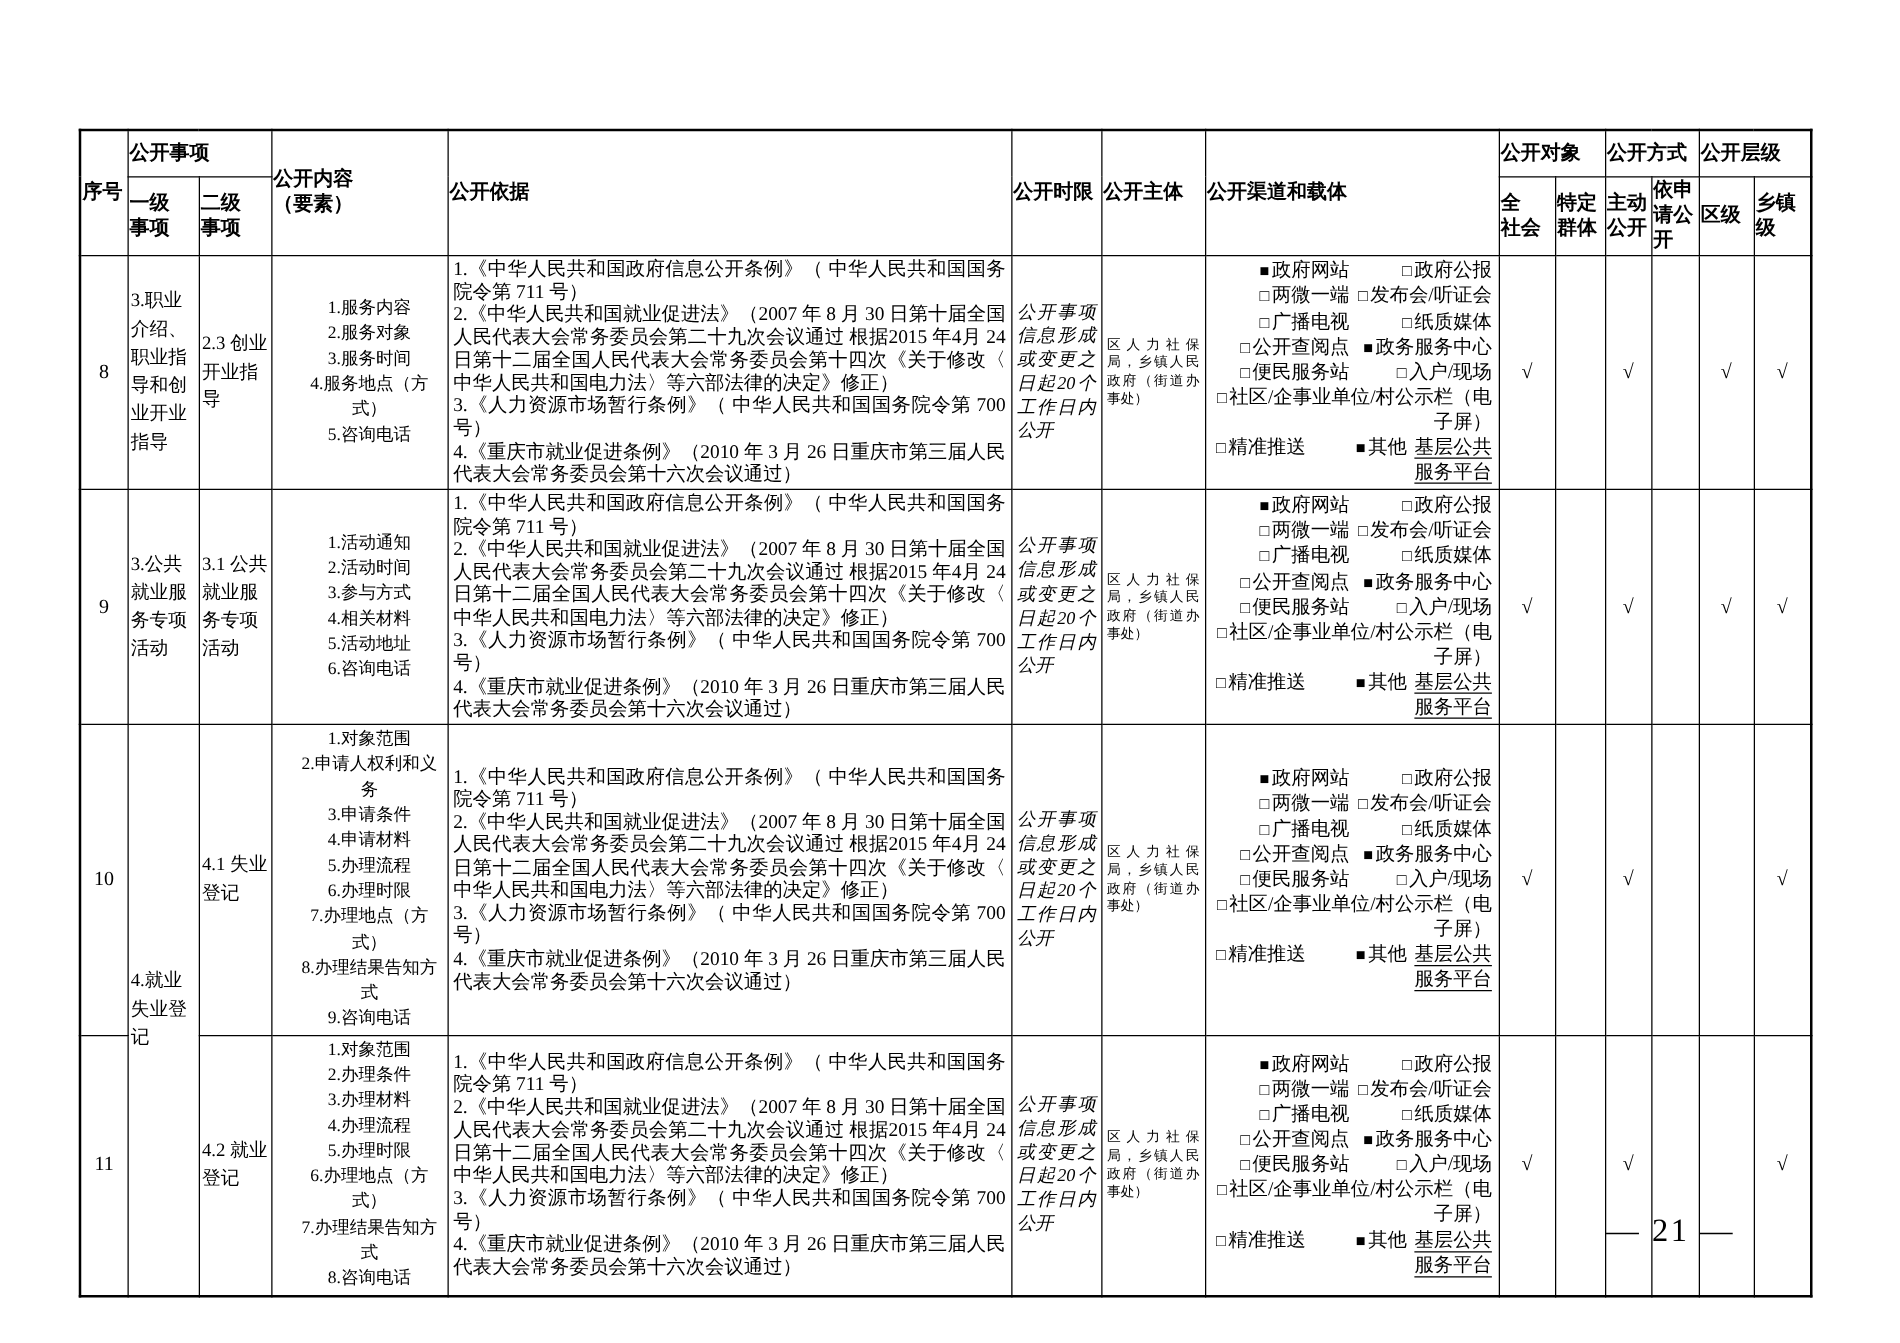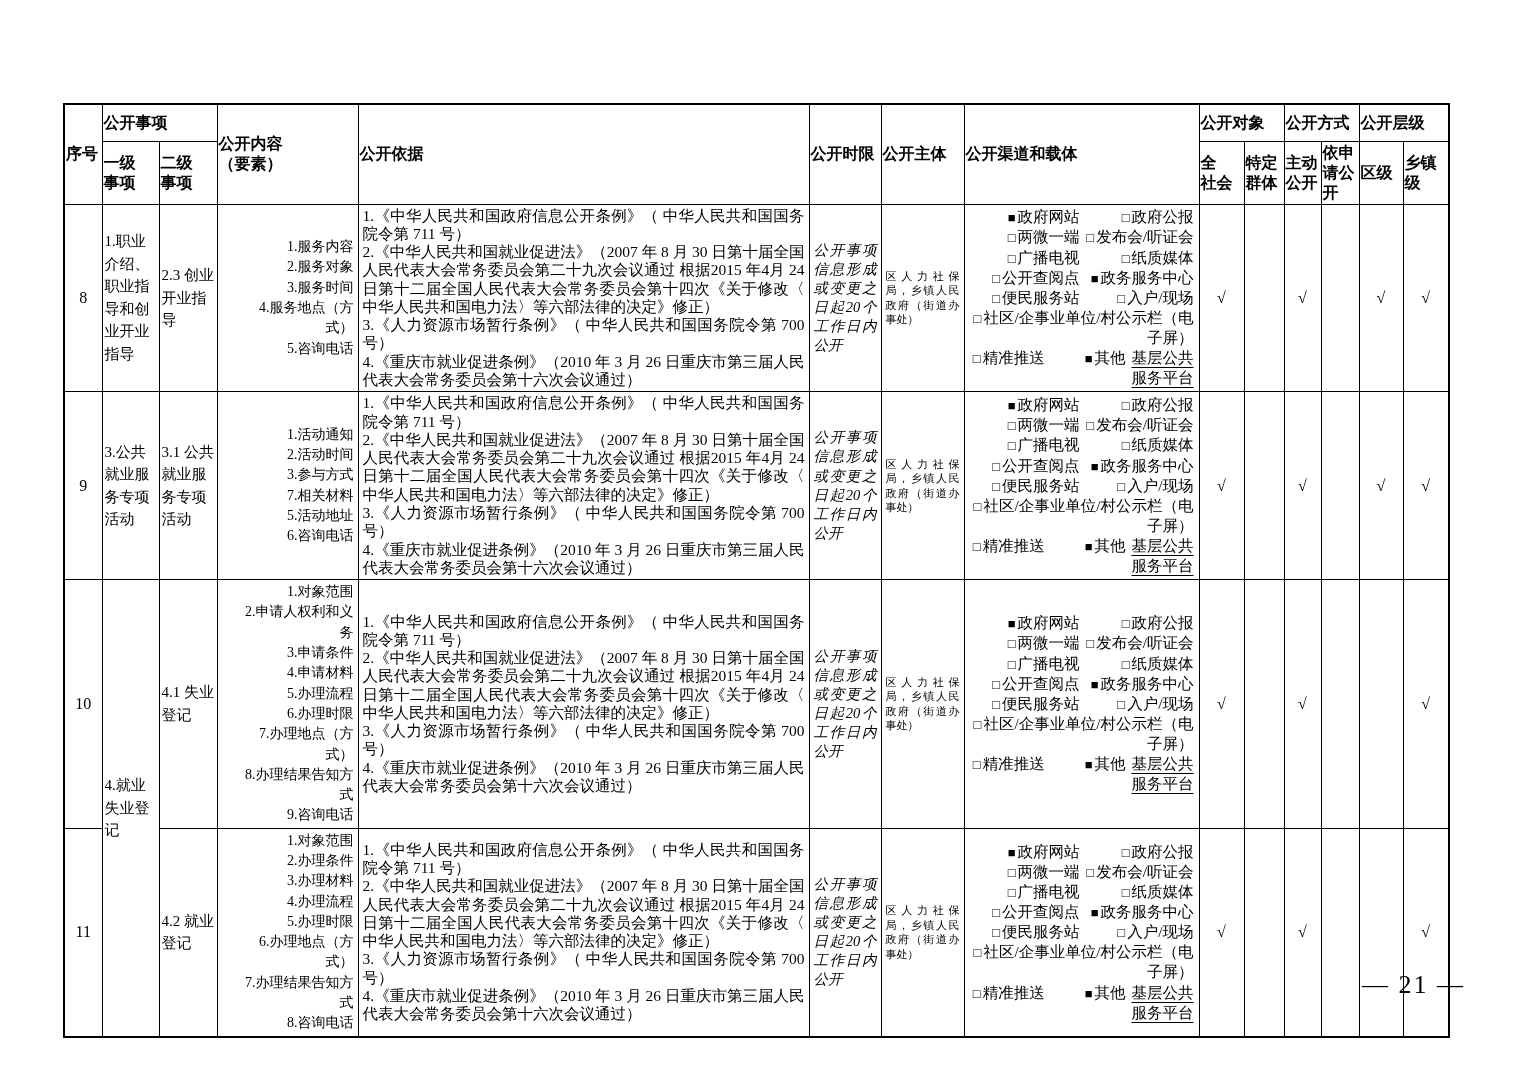--- a/index.html
+++ b/index.html
@@ -6,35 +6,35 @@
   .page{position:relative;width:1520px;height:1074px;background:#fff;color:#000;
         font-family:"Liberation Serif",serif;overflow:hidden;}
   table.main{position:absolute;left:63px;top:103px;width:1385px;border-collapse:collapse;
         table-layout:fixed;border:2px solid #000;}
   th,td{border:1px solid #000;vertical-align:middle;padding:2px;overflow:hidden;}
   th{font-family:"Liberation Sans",sans-serif;font-weight:bold;font-size:16px;
      text-align:left;white-space:pre-line;line-height:1.25;padding:1px;}
   td.seq{text-align:center;font-size:16px;}
   td.lv{font-size:15px;line-height:1.5;padding:2px 2px;word-break:break-all;text-align:left;}
   td.content{font-size:14px;line-height:1.45;padding:2px 4px 2px 20px;white-space:pre-line;
-     word-break:break-all;text-align:right;}
+     word-break:break-all;text-align:center;}
   td.basis{font-size:15.5px;line-height:1.18;padding:2px 4px;white-space:pre-line;
      text-align:justify;word-break:break-all;}
   td.time{font-size:14.5px;line-height:1.32;padding:3px 4px;text-align:justify;word-break:break-all;font-style:italic;}
   td.subject{font-size:11px;line-height:1.32;padding:3px 4px;text-align:justify;word-break:break-all;margin-top:42px;}
   td.channel{font-size:15.5px;padding:2px 5px;}
   td.check{text-align:center;font-size:16px;}
   .channels{display:grid;grid-template-columns:110px auto;line-height:1.3;word-break:break-all;text-align:right;}
   .channels .wide{grid-column:1 / -1;}
   .channels .lastline{grid-column:1 / -1;}
   .ch{white-space:normal;}
   .cb{font-style:normal;font-size:13px;margin-right:2px;}
   .push{margin-right:40px;}
   .other u{text-decoration:underline;text-underline-offset:4px;margin-left:6px;}
-  .pagenum{position:absolute;left:1362px;top:970px;font-size:26px;letter-spacing:2px;
+  .pagenum{position:absolute;left:1285px;top:970px;font-size:26px;letter-spacing:2px;
      font-family:"Liberation Serif",serif;}
 </style>
 </head>
 <body>
 
 <div class="page">
 
 <table class="main">
   <colgroup>
     <col style="width:38px">
@@ -81,21 +81,21 @@
     <th>依申
 请公
 开</th>
     <th>区级</th>
     <th>乡镇
 级</th>
   </tr>
 
   <tr style="height:185px">
     <td class="seq">8</td>
-    <td class="lv">1.职业介绍、职业指导和创业开业指导</td>
+    <td class="lv">3.职业介绍、职业指导和创业开业指导</td>
     <td class="lv">2.3 创业开业指导</td>
     <td class="content">1.服务内容
 2.服务对象
 3.服务时间
 4.服务地点（方式）
 5.咨询电话</td>
     <td class="basis">1.《中华人民共和国政府信息公开条例》（ 中华人民共和国国务院令第 711 号）
 2.《中华人民共和国就业促进法》（2007 年 8 月 30 日第十届全国人民代表大会常务委员会第二十九次会议通过 根据2015 年4月 24 日第十二届全国人民代表大会常务委员会第十四次《关于修改〈 中华人民共和国电力法〉等六部法律的决定》修正）
 3.《人力资源市场暂行条例》（ 中华人民共和国国务院令第 700 号）
 4.《重庆市就业促进条例》（2010 年 3 月 26 日重庆市第三届人民代表大会常务委员会第十六次会议通过）</td>
@@ -127,21 +127,21 @@
     <td class="check">√</td>
   </tr>
 
   <tr style="height:182px">
     <td class="seq">9</td>
     <td class="lv">3.公共就业服务专项活动</td>
     <td class="lv">3.1 公共就业服务专项活动</td>
     <td class="content">1.活动通知
 2.活动时间
 3.参与方式
-7.相关材料
+4.相关材料
 5.活动地址
 6.咨询电话</td>
     <td class="basis">1.《中华人民共和国政府信息公开条例》（ 中华人民共和国国务院令第 711 号）
 2.《中华人民共和国就业促进法》（2007 年 8 月 30 日第十届全国人民代表大会常务委员会第二十九次会议通过 根据2015 年4月 24 日第十二届全国人民代表大会常务委员会第十四次《关于修改〈 中华人民共和国电力法〉等六部法律的决定》修正）
 3.《人力资源市场暂行条例》（ 中华人民共和国国务院令第 700 号）
 4.《重庆市就业促进条例》（2010 年 3 月 26 日重庆市第三届人民代表大会常务委员会第十六次会议通过）</td>
     <td class="time">公开事项信息形成或变更之日起20个工作日内公开</td>
     <td class="subject">区人力社保局，乡镇人民政府（街道办事处）</td>
     <td class="channel">
             <div class="channels">

